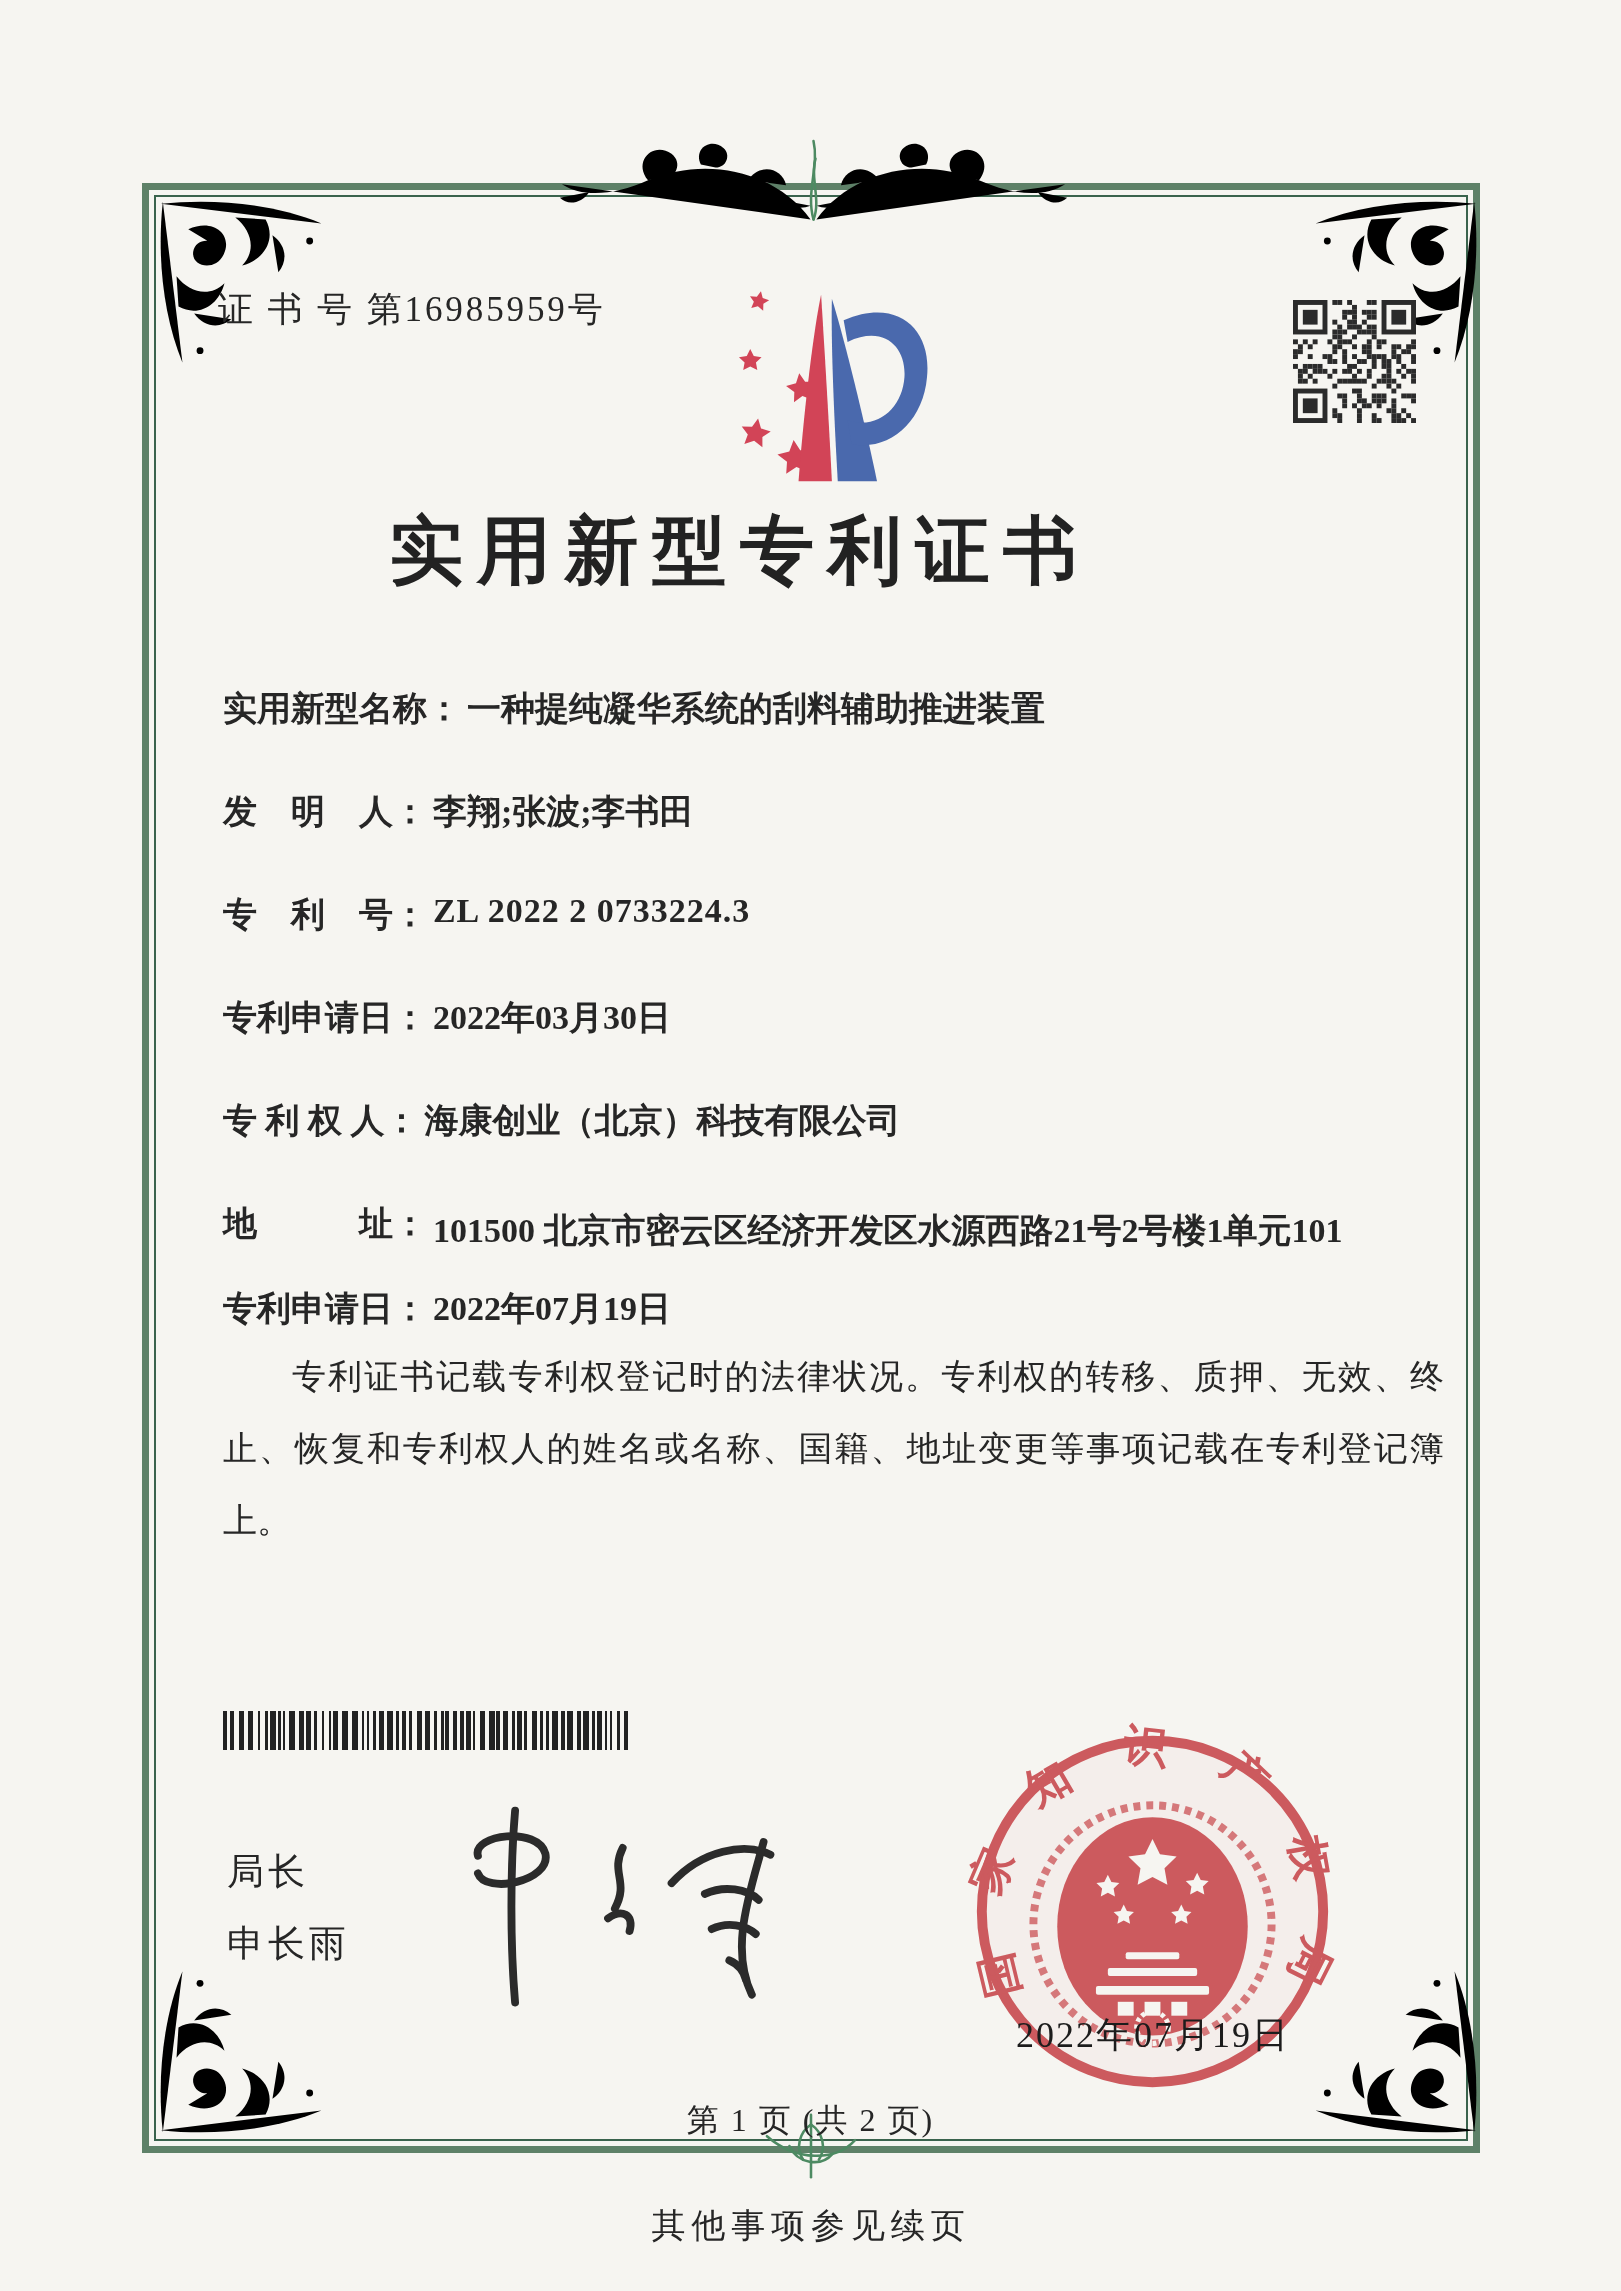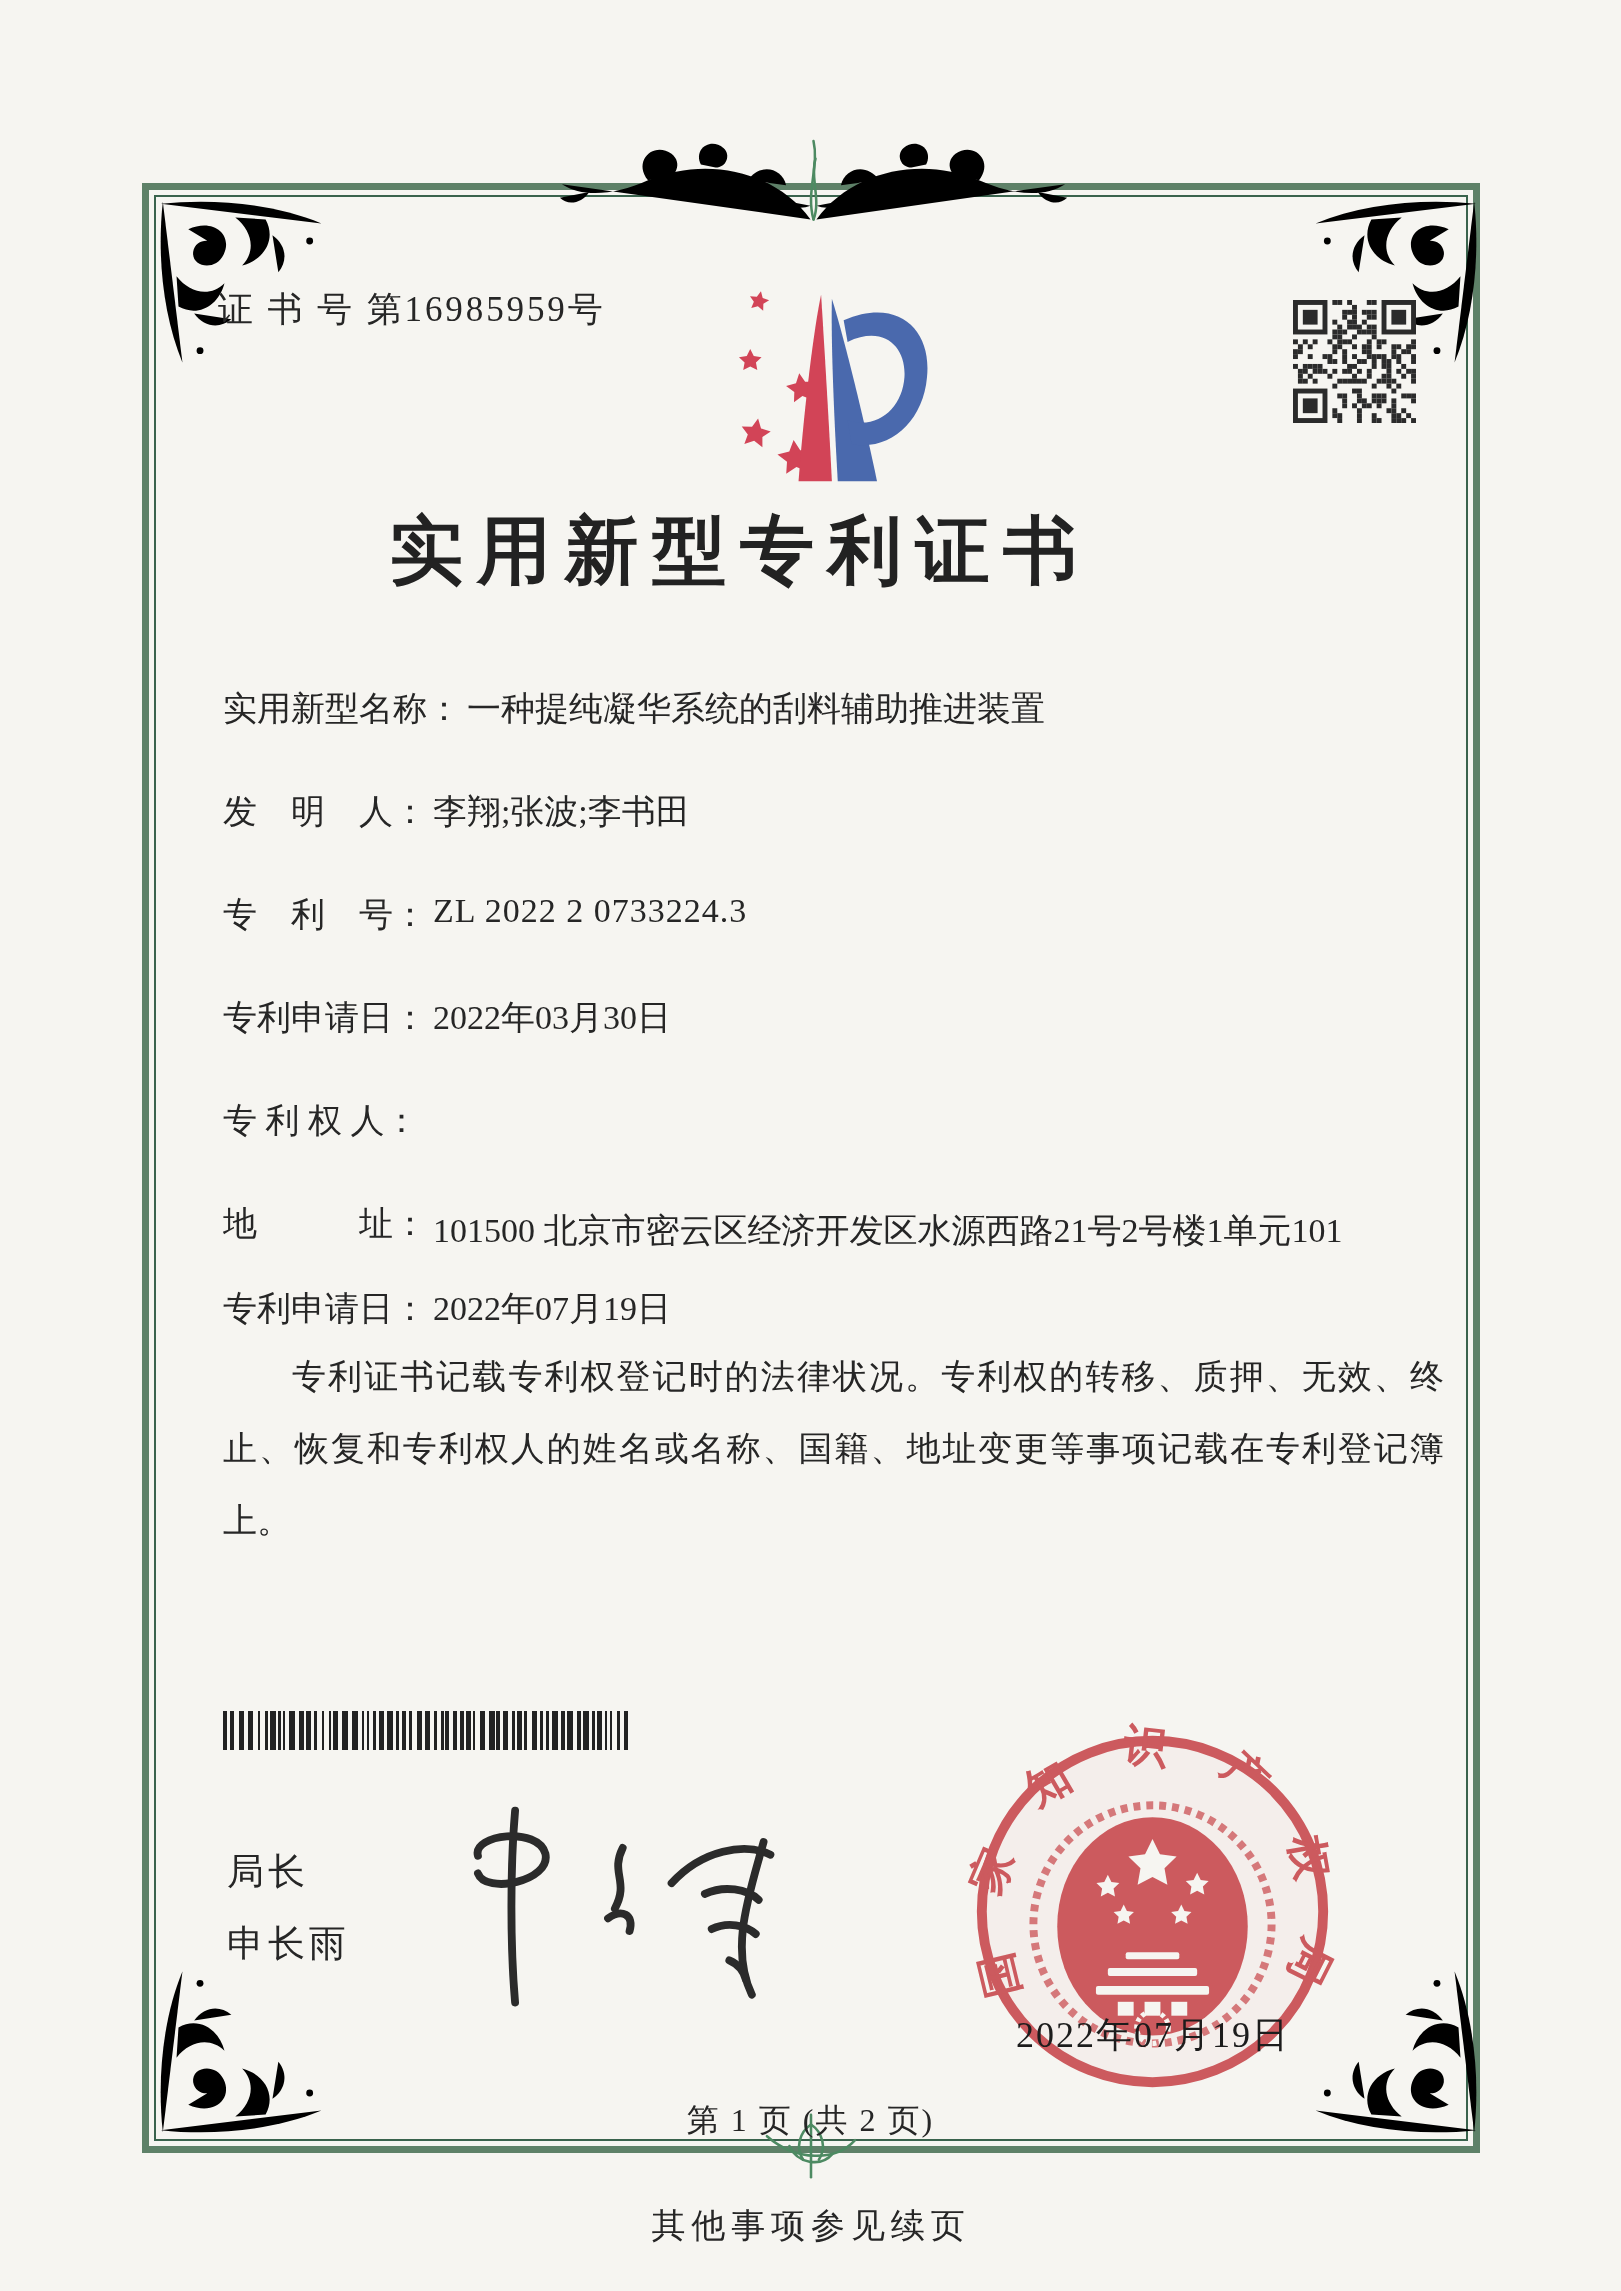--- a/index.html
+++ b/index.html
@@ -43,21 +43,21 @@
   .bottom-orn path{stroke:var(--ornament-green);stroke-width:2.6;fill:none;stroke-linecap:round;}
   
   .cert-no{left:218px;top:286px;font-size:35px;letter-spacing:2.9px;}
   .logo{left:722px;top:287px;width:208px;height:201px;}
   .qr{left:1293px;top:300px;width:123px;height:123px;}
   .title{
     left:0;top:502px;width:1480px;text-align:center;
     font-size:74px;font-weight:bold;letter-spacing:13.7px;color:#222;
   }
   
-  .field{left:223px;width:1225px;font-size:34px;display:flex;align-items:flex-start;}
+  .field{left:223px;width:1225px;font-size:34px;display:flex;align-items:flex-start;font-weight:bold;}
   .field .lbl{flex:0 0 auto;white-space:pre;}
   .field .val{margin-left:5.9px;}
   .f0{top:686px;} .f1{top:789px;} .f2{top:892px;} .f3{top:995px;}
   .f4{top:1098px;} .f5{top:1201px;} .f6{top:1286px;}
   .f5 .val{max-width:992px;line-height:59px;}
   .grant-no{position:absolute;left:619px;top:0;display:flex;font-size:34px;}
   .grant-no .val{margin-left:5.9px;}
   .mono-num{letter-spacing:1px;}
   
   .body-text{
@@ -374,20 +374,21 @@
 <div class="abs field f2">
   <span class="lbl">专　利　号：</span>
   <span class="val mono-num">ZL 2022 2 0733224.3</span>
 </div>
 <div class="abs field f3">
   <span class="lbl">专利申请日：</span>
   <span class="val">2022年03月30日</span>
 </div>
 <div class="abs field f4">
   <span class="lbl">专 利 权 人：</span>
+  <span class="val">海康创业（北京）科技有限公司</span>
 </div>
 <div class="abs field f5">
   <span class="lbl">地　　　址：</span>
   <span class="val">101500 北京市密云区经济开发区水源西路21号2号楼1单元101</span>
 </div>
 <div class="abs field f6">
   <span class="lbl">专利申请日：</span>
   <span class="val">2022年07月19日</span>
 </div>
 

